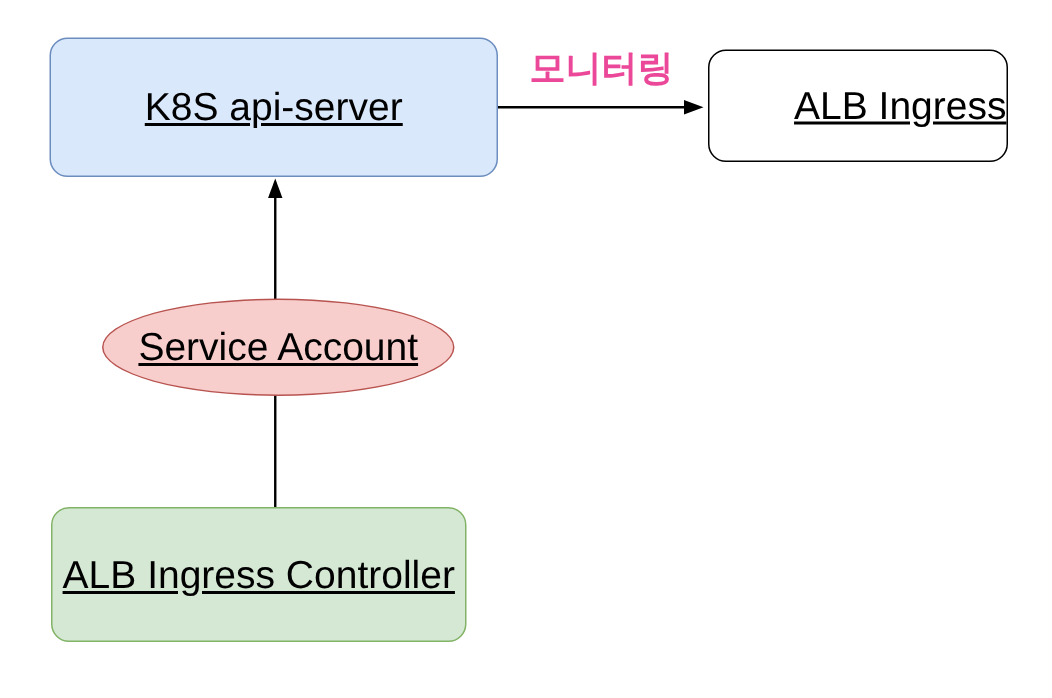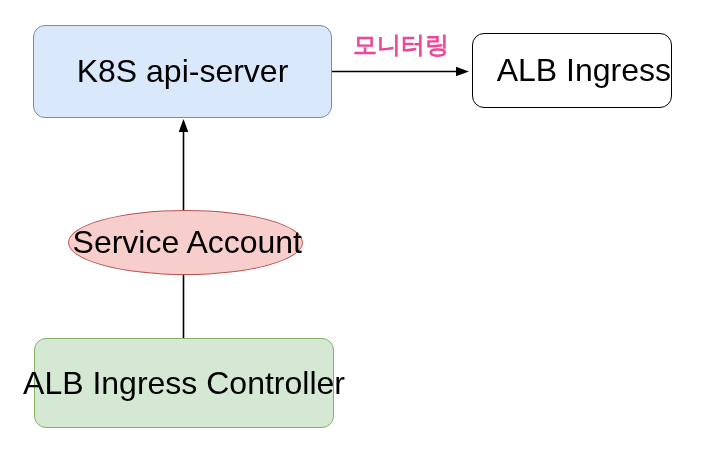--- a/index.html
+++ b/index.html
@@ -22,23 +22,24 @@
     z-index: 1;
   }
   .node {
     position: absolute;
     z-index: 2;
     display: flex;
     align-items: center;
     justify-content: center;
     box-sizing: border-box;
     color: #000000;
-    font-size: 32px;
+    font-size: 26px;
     text-align: center;
     white-space: nowrap;
+    text-decoration: underline;
   }
   .node-k8s {
     left: 33px;
     top: 25px;
     width: 299px;
     height: 93px;
     background: #dae8fc;
     border: 1.6px solid #6c8ebf;
     border-radius: 12px;
   }
@@ -47,32 +48,31 @@
     top: 33px;
     width: 200px;
     height: 75px;
     background: #ffffff;
     border: 1.6px solid #000000;
     border-radius: 12px;
     justify-content: flex-end;
   }
   .node-service-account {
     left: 68px;
-    top: 210px;
+    top: 199px;
     width: 235px;
     height: 65px;
     background: #f8cecc;
     border: 1.8px solid #b85450;
     border-radius: 50%;
-    justify-content: flex-end;
   }
   .node-alb-controller {
     left: 34px;
     top: 338px;
-    width: 300px;
+    width: 277px;
     height: 90px;
     background: #d5e8d4;
     border: 1.6px solid #82b366;
     border-radius: 12px;
   }
   .edge-label {
     position: absolute;
     z-index: 3;
     left: 341px;
     top: 29px;

